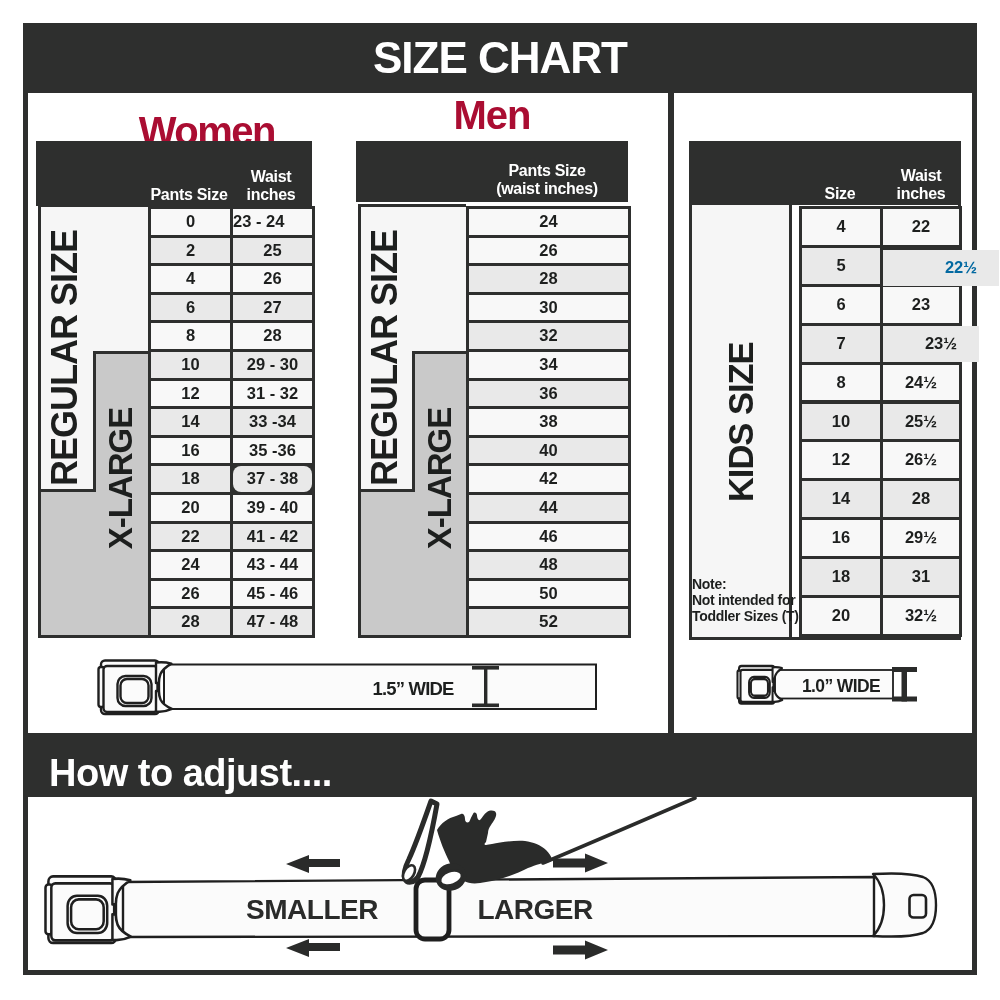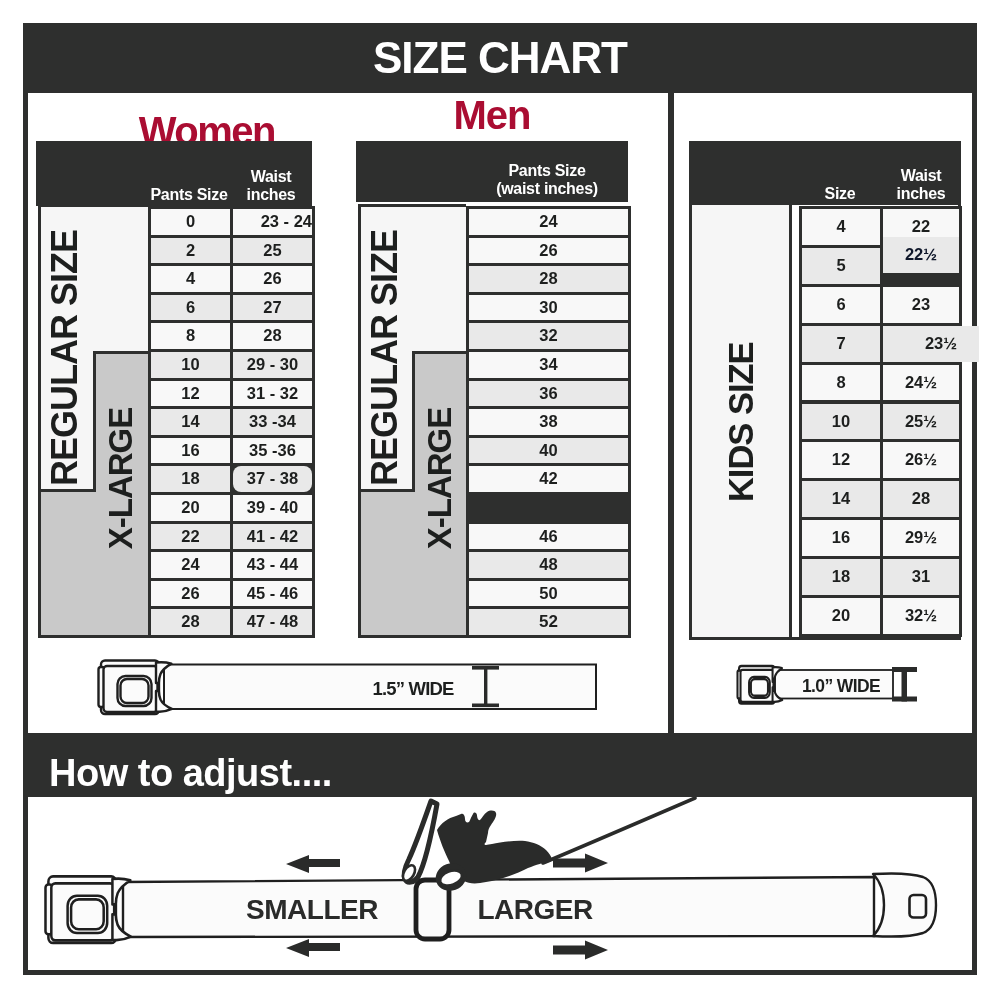--- a/index.html
+++ b/index.html
@@ -30,21 +30,21 @@
 
 <div class="abs" style="left:38px;top:492px;width:110px;height:146px;background:#c9c9c9;border-left:3px solid #2e2f2e;border-bottom:3px solid #2e2f2e;box-sizing:border-box;"></div>
 
 <div style="position:absolute;left:-70.0px;top:335.0px;width:270px;height:46px;transform:rotate(-90deg);transform-origin:center;text-align:center;line-height:46px;font-size:36px;font-weight:bold;color:#1d1f1e;letter-spacing:-1px;white-space:nowrap;">REGULAR SIZE</div>
 
 <div style="position:absolute;left:42.0px;top:456.5px;width:156px;height:43px;transform:rotate(-90deg);transform-origin:center;text-align:center;line-height:43px;font-size:33px;font-weight:bold;color:#1d1f1e;letter-spacing:-1px;white-space:nowrap;">X-LARGE</div>
 
 <div style="position:absolute;left:148px;top:206px;width:167px;height:432.0px;background:#2e2f2e;">
 
 <div style="position:absolute;left:3px;top:3.0px;width:79px;height:25.6px;background:#f8f8f8;font-weight:bold;font-size:16.5px;line-height:25.6px;text-align:center;color:#1d1f1e;">0</div>
-<div style="position:absolute;left:85px;top:3.0px;width:79px;height:25.6px;background:#f8f8f8;font-weight:bold;font-size:16.5px;line-height:25.6px;text-align:right;color:#1d1f1e;">23 - 24</div>
+<div style="position:absolute;left:85px;top:3.0px;width:79px;height:25.6px;background:#f8f8f8;font-weight:bold;font-size:16.5px;line-height:25.6px;text-align:left;color:#1d1f1e;">23 - 24</div>
 
 <div style="position:absolute;left:3px;top:31.6px;width:79px;height:25.6px;background:#e9e9e9;font-weight:bold;font-size:16.5px;line-height:25.6px;text-align:center;color:#1d1f1e;">2</div>
 <div style="position:absolute;left:85px;top:31.6px;width:79px;height:25.6px;background:#e9e9e9;font-weight:bold;font-size:16.5px;line-height:25.6px;text-align:center;color:#1d1f1e;">25</div>
 
 <div style="position:absolute;left:3px;top:60.2px;width:79px;height:25.6px;background:#f8f8f8;font-weight:bold;font-size:16.5px;line-height:25.6px;text-align:center;color:#1d1f1e;">4</div>
 <div style="position:absolute;left:85px;top:60.2px;width:79px;height:25.6px;background:#f8f8f8;font-weight:bold;font-size:16.5px;line-height:25.6px;text-align:center;color:#1d1f1e;">26</div>
 
 <div style="position:absolute;left:3px;top:88.8px;width:79px;height:25.6px;background:#e9e9e9;font-weight:bold;font-size:16.5px;line-height:25.6px;text-align:center;color:#1d1f1e;">6</div>
 <div style="position:absolute;left:85px;top:88.8px;width:79px;height:25.6px;background:#e9e9e9;font-weight:bold;font-size:16.5px;line-height:25.6px;text-align:center;color:#1d1f1e;">27</div>
 
@@ -113,20 +113,21 @@
 <div style="position:absolute;left:3px;top:146.0px;width:159px;height:25.6px;background:#f8f8f8;font-weight:bold;font-size:16.5px;line-height:25.6px;text-align:center;color:#1d1f1e;">34</div>
 
 <div style="position:absolute;left:3px;top:174.6px;width:159px;height:25.6px;background:#e9e9e9;font-weight:bold;font-size:16.5px;line-height:25.6px;text-align:center;color:#1d1f1e;">36</div>
 
 <div style="position:absolute;left:3px;top:203.2px;width:159px;height:25.6px;background:#f8f8f8;font-weight:bold;font-size:16.5px;line-height:25.6px;text-align:center;color:#1d1f1e;">38</div>
 
 <div style="position:absolute;left:3px;top:231.8px;width:159px;height:25.6px;background:#e9e9e9;font-weight:bold;font-size:16.5px;line-height:25.6px;text-align:center;color:#1d1f1e;">40</div>
 
 <div style="position:absolute;left:3px;top:260.4px;width:159px;height:25.6px;background:#f8f8f8;font-weight:bold;font-size:16.5px;line-height:25.6px;text-align:center;color:#1d1f1e;">42</div>
 
+<div style="position:absolute;left:3px;top:289.0px;width:159px;height:25.6px;background:#e9e9e9;font-weight:bold;font-size:16.5px;line-height:25.6px;text-align:center;color:#1d1f1e;">44</div>
 
 <div style="position:absolute;left:3px;top:317.6px;width:159px;height:25.6px;background:#f8f8f8;font-weight:bold;font-size:16.5px;line-height:25.6px;text-align:center;color:#1d1f1e;">46</div>
 
 <div style="position:absolute;left:3px;top:346.2px;width:159px;height:25.6px;background:#e9e9e9;font-weight:bold;font-size:16.5px;line-height:25.6px;text-align:center;color:#1d1f1e;">48</div>
 
 <div style="position:absolute;left:3px;top:374.8px;width:159px;height:25.6px;background:#f8f8f8;font-weight:bold;font-size:16.5px;line-height:25.6px;text-align:center;color:#1d1f1e;">50</div>
 
 <div style="position:absolute;left:3px;top:403.4px;width:159px;height:25.6px;background:#e9e9e9;font-weight:bold;font-size:17px;line-height:25.6px;text-align:center;color:#1d1f1e;">52</div>
 </div>
 
@@ -136,28 +137,29 @@
 <div class="abs" style="left:689px;top:141px;width:272px;height:64px;background:#2e2f2e;"></div>
 
 <div class="abs" style="left:799px;top:185px;width:82px;height:20px;color:#fff;font-size:16px;font-weight:bold;text-align:center;letter-spacing:-0.3px;">Size</div>
 
 <div class="abs" style="left:881px;top:167px;width:80px;height:40px;color:#fff;font-size:16px;font-weight:bold;text-align:center;line-height:18px;letter-spacing:-0.3px;">Waist<br>inches</div>
 
 <div class="abs" style="left:692px;top:205px;width:100px;height:432px;background:#f6f6f6;border-right:3px solid #2e2f2e;box-sizing:border-box;"></div>
 
 <div style="position:absolute;left:655.0px;top:399.8px;width:172px;height:44.5px;transform:rotate(-90deg);transform-origin:center;text-align:center;line-height:44.5px;font-size:34.5px;font-weight:bold;color:#1d1f1e;letter-spacing:-1px;white-space:nowrap;">KIDS SIZE</div>
 
+<div class="abs" style="left:692px;top:577px;width:130px;height:52px;color:#1d1f1e;font-size:14px;font-weight:bold;line-height:15.8px;letter-spacing:-0.3px;white-space:nowrap;">Note:<br>Not intended for<br>Toddler Sizes (T)</div>
 
 <div style="position:absolute;left:799px;top:206px;width:163px;height:430.9px;background:#2e2f2e;">
 
 <div style="position:absolute;left:3px;top:3.0px;width:78px;height:35.9px;background:#f8f8f8;font-weight:bold;font-size:16.5px;line-height:35.9px;text-align:center;color:#1d1f1e;">4</div>
 <div style="position:absolute;left:84px;top:3.0px;width:76px;height:35.9px;background:#f8f8f8;font-weight:bold;font-size:16.5px;line-height:35.9px;text-align:center;color:#1d1f1e;">22</div>
 
 <div style="position:absolute;left:3px;top:41.9px;width:78px;height:35.9px;background:#e9e9e9;font-weight:bold;font-size:16.5px;line-height:35.9px;text-align:center;color:#1d1f1e;">5</div>
-<div style="position:absolute;left:84px;top:31px;width:76px;height:35.9px;background:#e9e9e9;font-weight:bold;font-size:16.5px;line-height:35.9px;text-align:center;color:#0f172a;">22½</div>
+<div style="position:absolute;left:84px;top:44px;width:76px;height:35.9px;background:#e9e9e9;font-weight:bold;font-size:16.5px;line-height:35.9px;text-align:center;color:#0369a1;padding-left:40px;">22½</div>
 
 <div style="position:absolute;left:3px;top:80.8px;width:78px;height:35.9px;background:#f8f8f8;font-weight:bold;font-size:16.5px;line-height:35.9px;text-align:center;color:#1d1f1e;">6</div>
 <div style="position:absolute;left:84px;top:80.8px;width:76px;height:35.9px;background:#f8f8f8;font-weight:bold;font-size:16.5px;line-height:35.9px;text-align:center;color:#1d1f1e;">23</div>
 
 <div style="position:absolute;left:3px;top:119.7px;width:78px;height:35.9px;background:#e9e9e9;font-weight:bold;font-size:16.5px;line-height:35.9px;text-align:center;color:#1d1f1e;">7</div>
 <div style="position:absolute;left:84px;top:119.7px;width:76px;height:35.9px;background:#e9e9e9;font-weight:bold;font-size:16.5px;line-height:35.9px;text-align:center;color:#1d1f1e;padding-left:20px;">23½</div>
 
 <div style="position:absolute;left:3px;top:158.6px;width:78px;height:35.9px;background:#f8f8f8;font-weight:bold;font-size:16.5px;line-height:35.9px;text-align:center;color:#1d1f1e;">8</div>
 <div style="position:absolute;left:84px;top:158.6px;width:76px;height:35.9px;background:#f8f8f8;font-weight:bold;font-size:16.5px;line-height:35.9px;text-align:center;color:#1d1f1e;">24½</div>
 

